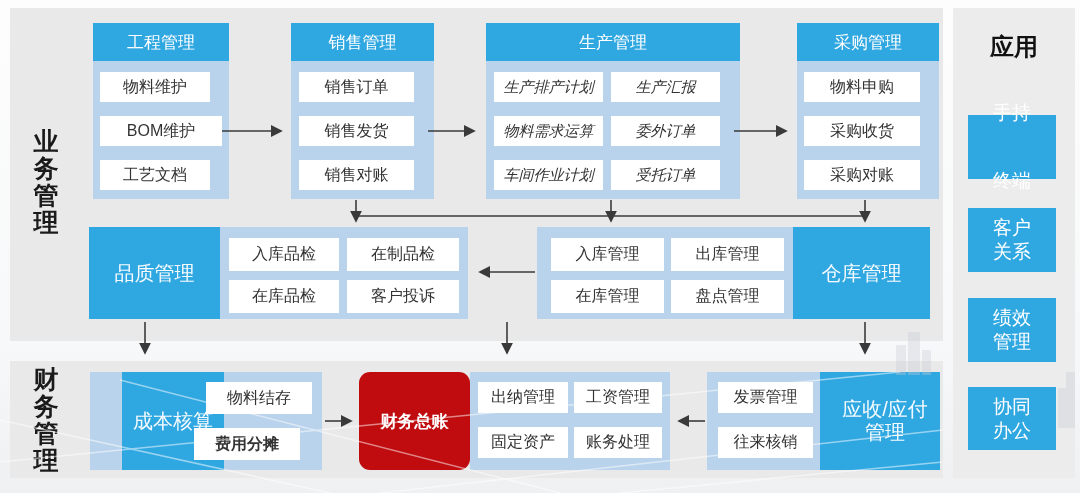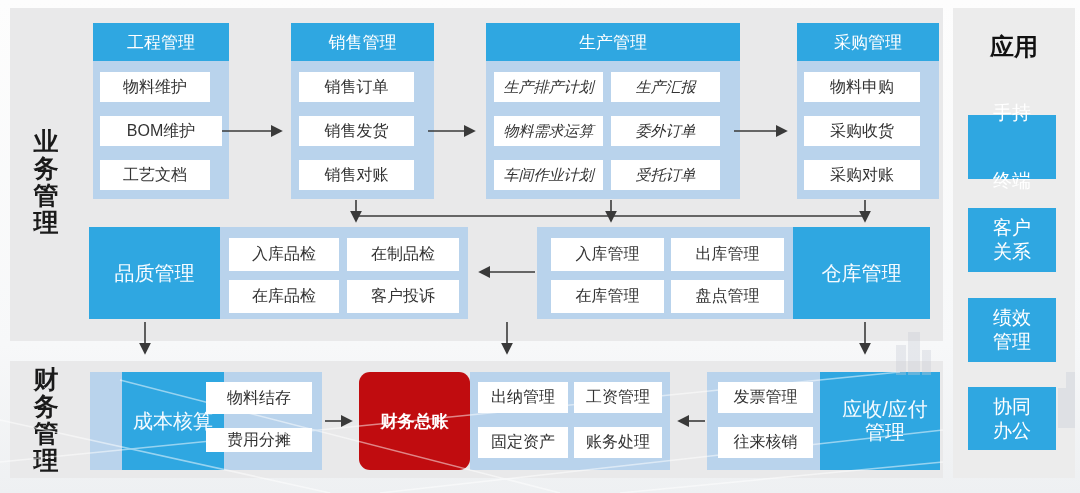--- a/index.html
+++ b/index.html
@@ -105,21 +105,21 @@
     <div class="bluebig" style="left:256px;top:0;width:137px;height:92px;">
       <span>仓库管理</span>
     </div>
   </div>
 
   <div class="abs group" style="left:90px;top:372px;width:232px;height:98px;">
     <div class="bluebig" style="left:0;top:0;width:102px;height:98px;margin-left:32px;">
       <span>成本核算</span>
     </div>
     <div class="wbox" style="left:116px;top:10px;width:106px;height:32px;">物料结存</div>
-    <div class="wbox" style="left:116px;top:56px;width:106px;height:24px;">费用分摊</div>
+    <div class="wbox" style="left:104px;top:56px;width:106px;height:32px;font-weight:bold;">费用分摊</div>
   </div>
 
   <div class="redbig" style="left:359px;top:372px;width:111px;height:98px;">
     <span>财务总账</span>
   </div>
 
   <div class="abs group" style="left:470px;top:372px;width:200px;height:98px;">
     <div class="wbox" style="left:8px;top:10px;width:90px;height:31px;">出纳管理</div>
     <div class="wbox" style="left:104px;top:10px;width:88px;height:31px;">工资管理</div>
     <div class="wbox" style="left:8px;top:55px;width:90px;height:31px;">固定资产</div>

